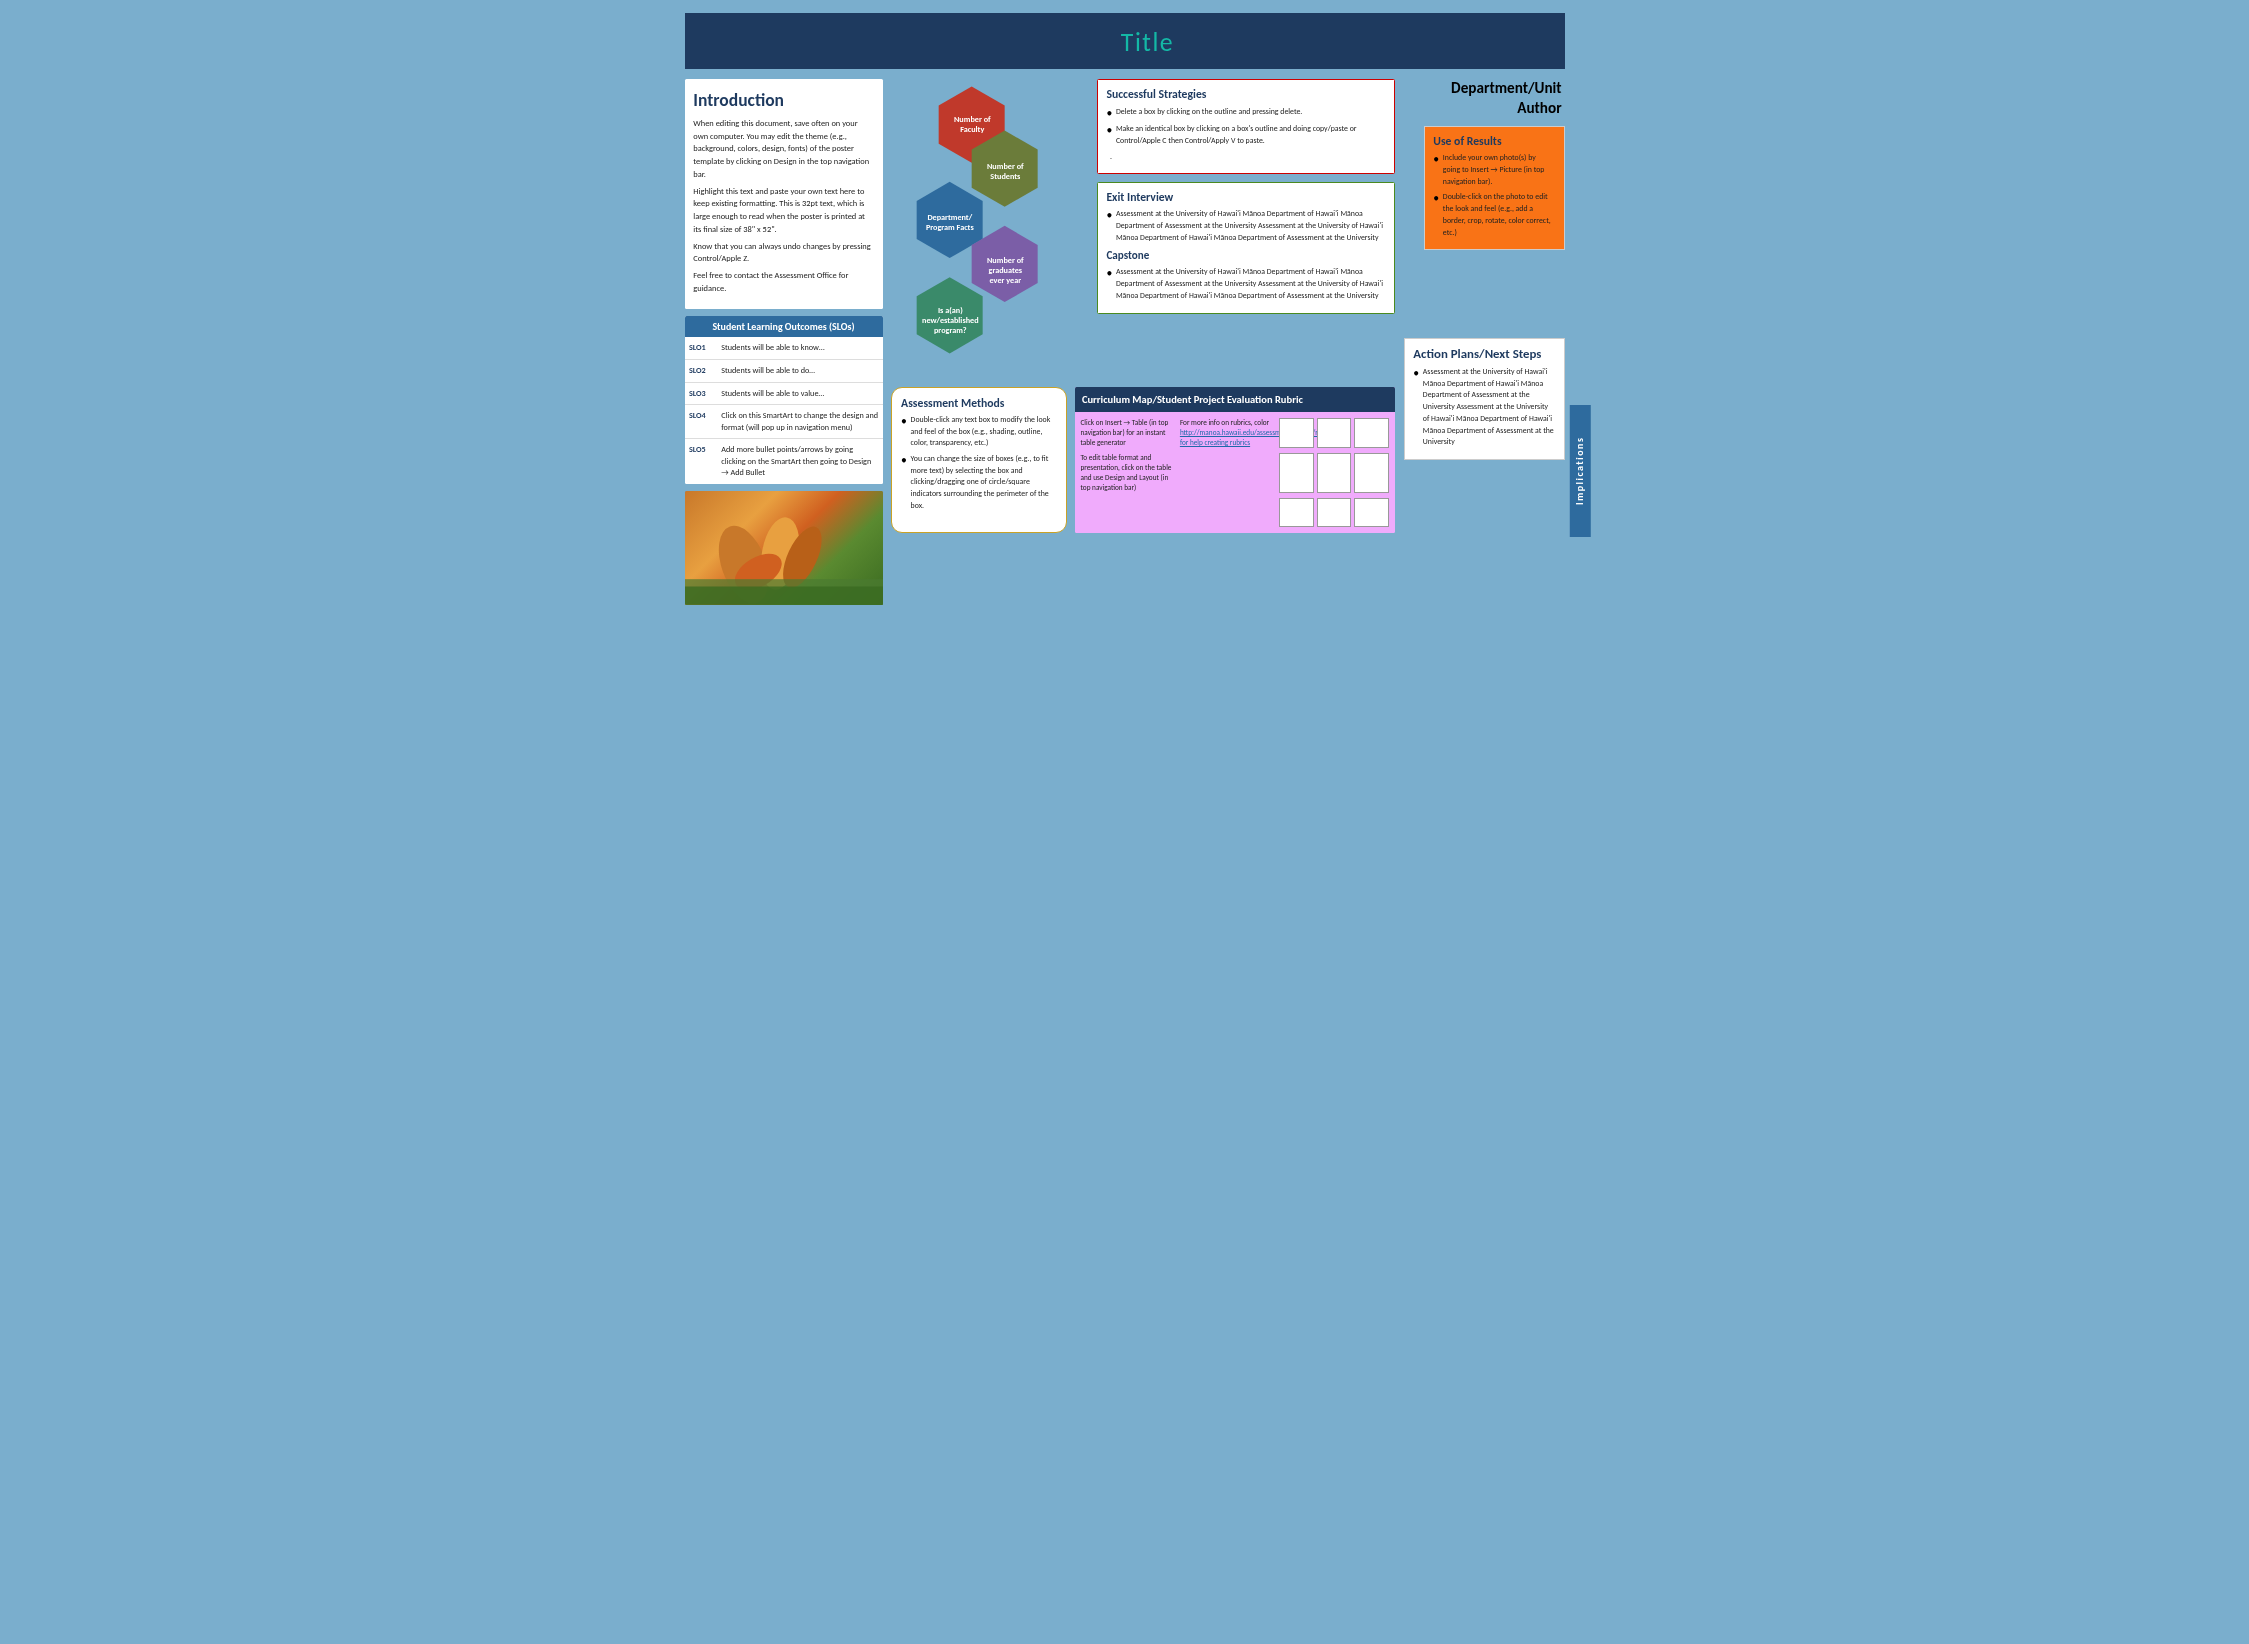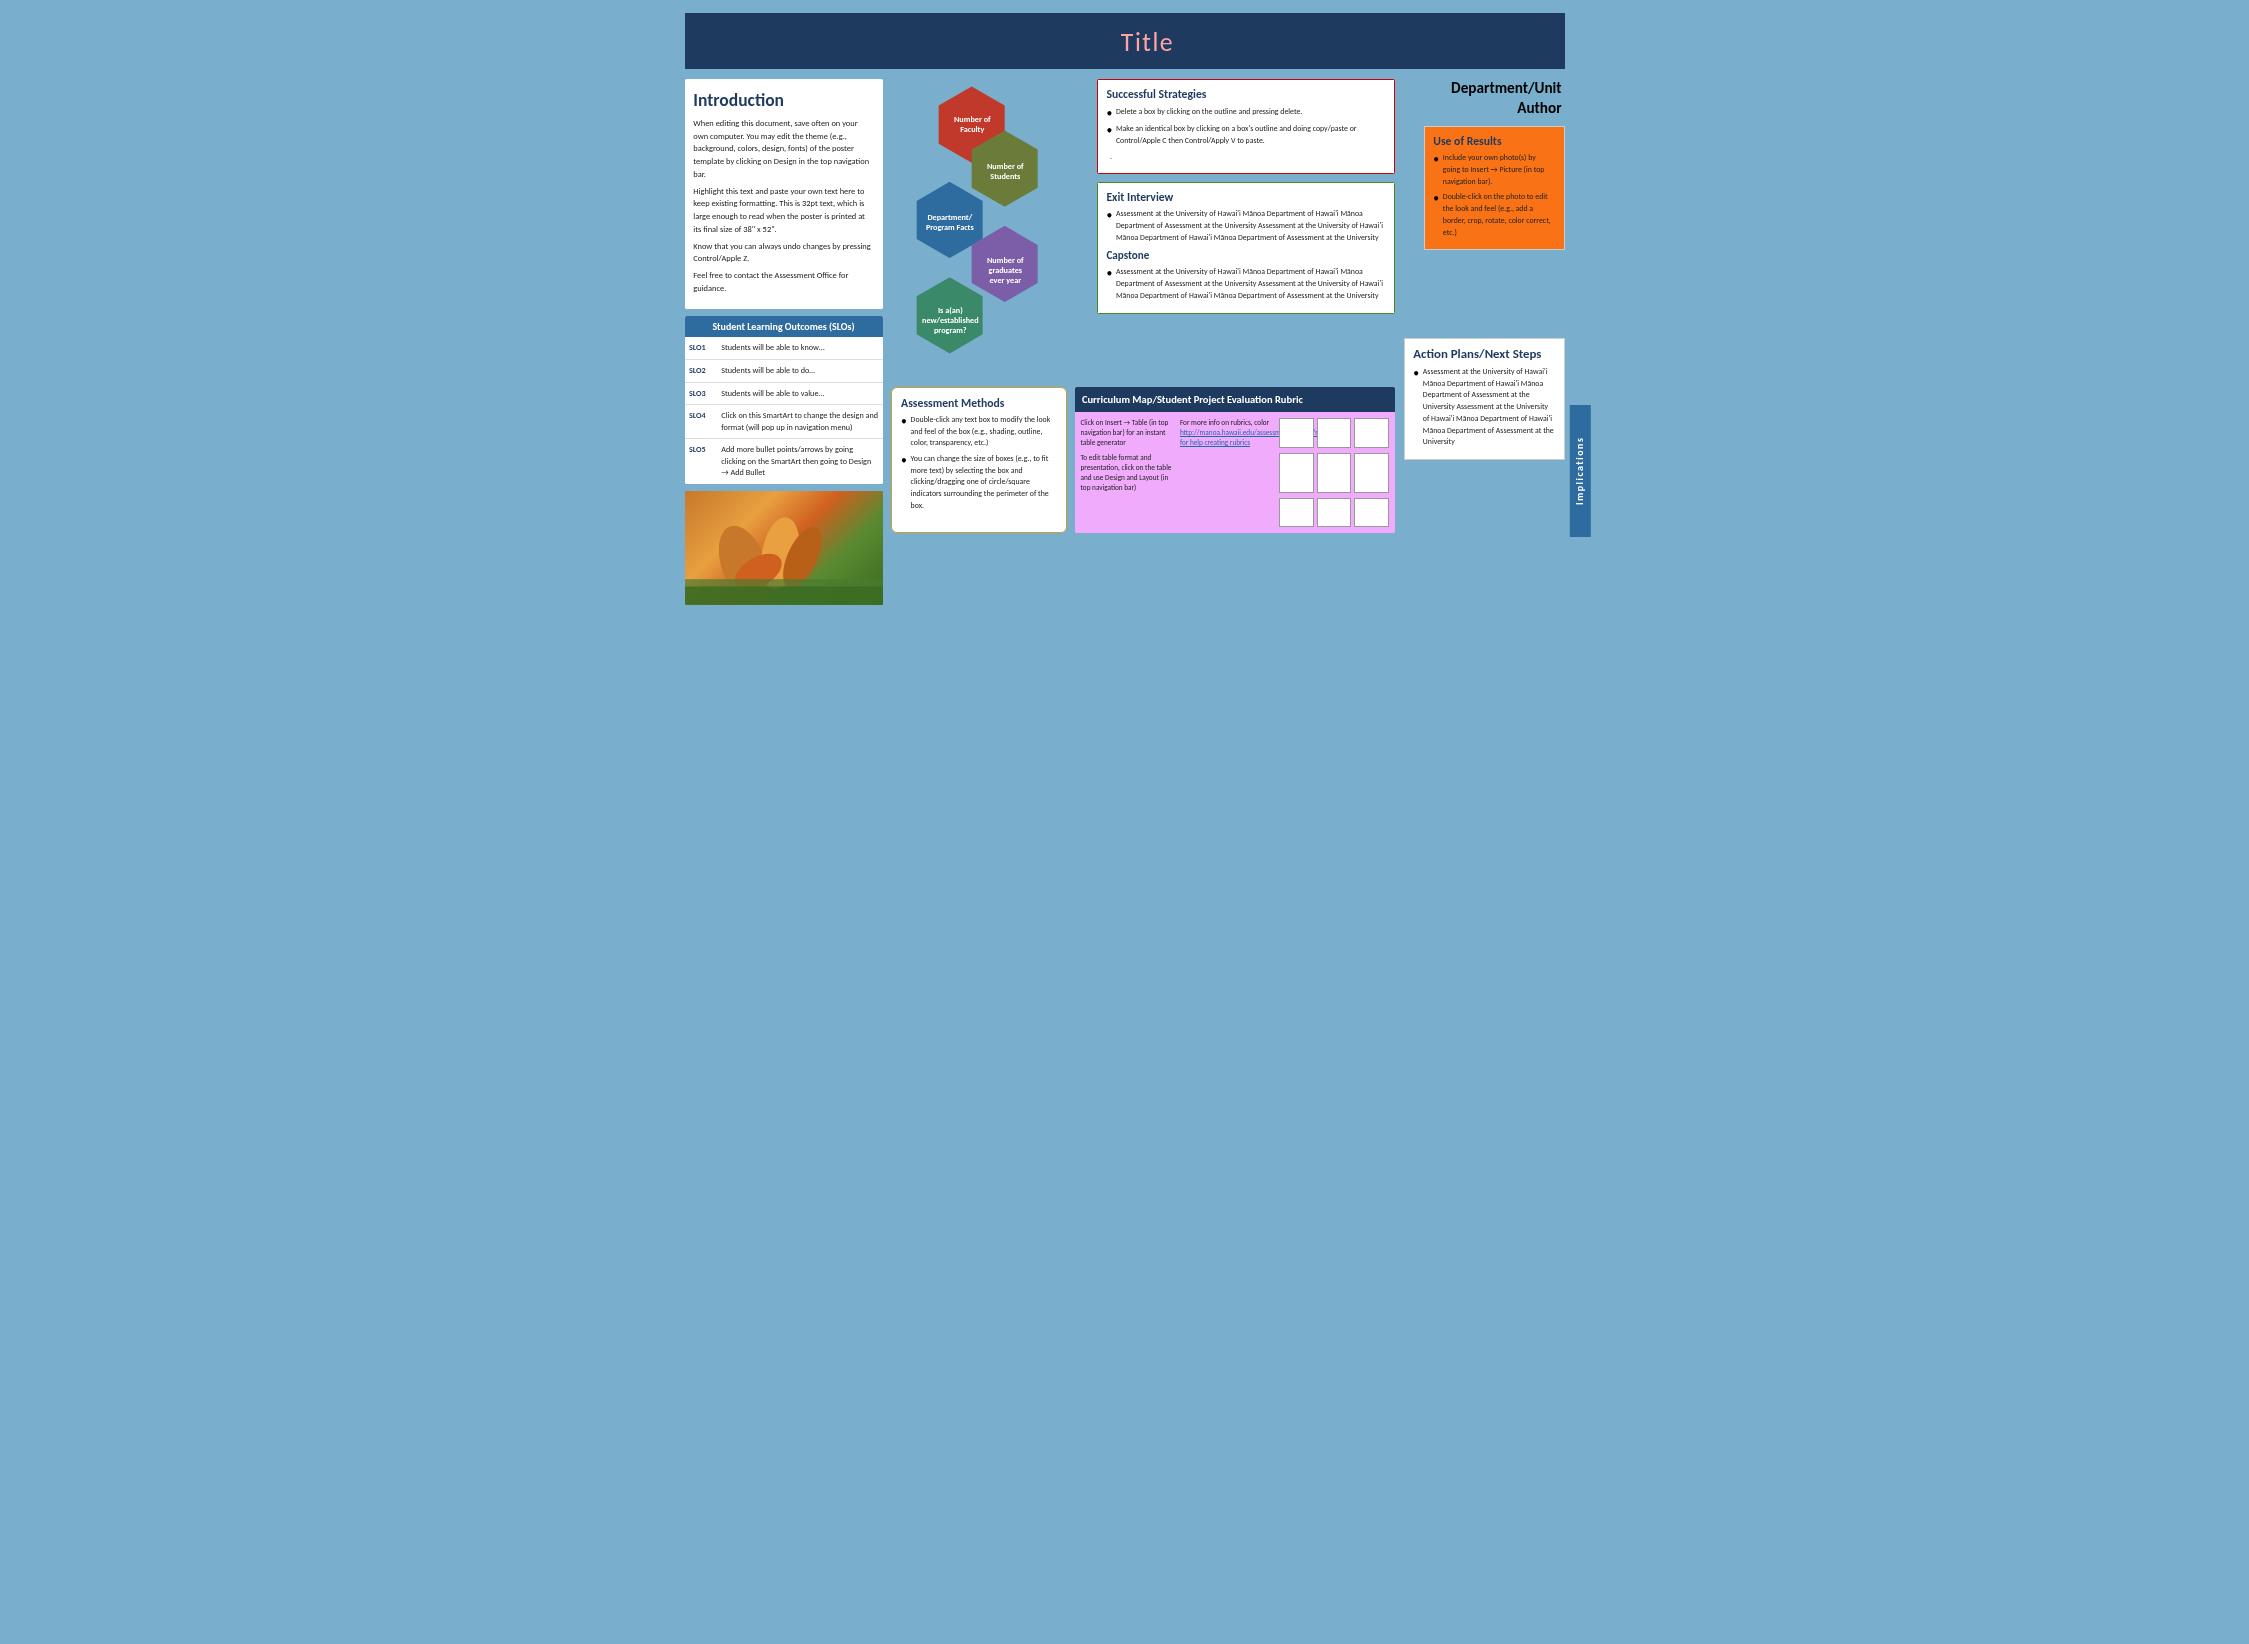--- a/index.html
+++ b/index.html
@@ -16,21 +16,21 @@
       margin: 0 auto;
     }
     
     .header {
       background: #1e3a5f;
       text-align: center;
       padding: 13.2px 0 10.3px 0;
       margin-bottom: 10.3px;
     }
     .header-title {
-      color: #fca5a5;
+      color: #14b8a6;
       font-size: 2.2em;
       font-weight: 300;
       letter-spacing: 1.5px;
       margin-left: 46px;
     }
     
     .main-row {
       display: flex;
       gap: 8.8px;
       align-items: flex-start;
@@ -147,21 +147,21 @@
       display: flex;
       gap: 3.7px;
       margin-bottom: 3.7px;
     }
     .bullet { flex-shrink: 0; }
     
     .assessment-box {
       background: white;
       border: 1.5px solid #c9a227;
       padding: 7.3px 8.8px;
-      border-radius: 6px;
+      border-radius: 11px;
     }
     
     .curriculum-box {
       background: #f0abfc;
       border-radius: 1.5px;
       overflow: hidden;
     }
     .curriculum-header {
       background: #1e3a5f;
       color: white;

